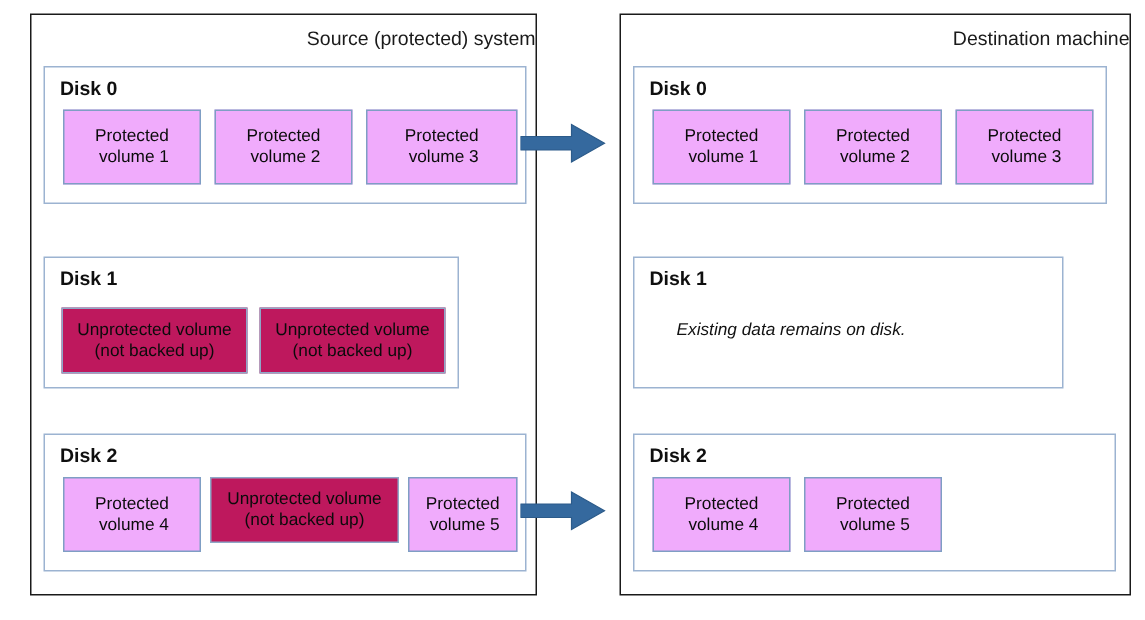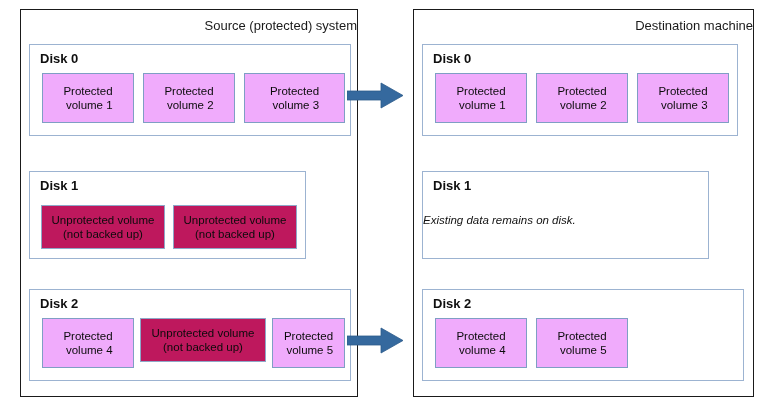--- a/index.html
+++ b/index.html
@@ -55,21 +55,21 @@
     position: absolute;
     left: 10px;
     top: 6px;
     font-size: 13px;
     font-weight: bold;
     color: #0f0f0f;
     white-space: nowrap;
   }
   .disk-note {
     position: absolute;
-    left: 0;
+    left: 28px;
     top: 42px;
     font-size: 11.5px;
     font-style: italic;
     color: #111111;
     white-space: nowrap;
   }
 
   
   #src-disk0 { left: 8px;  top: 34px;  width: 322px; height: 92px; }
   #src-disk1 { left: 8px;  top: 161px; width: 277px; height: 88px; }

